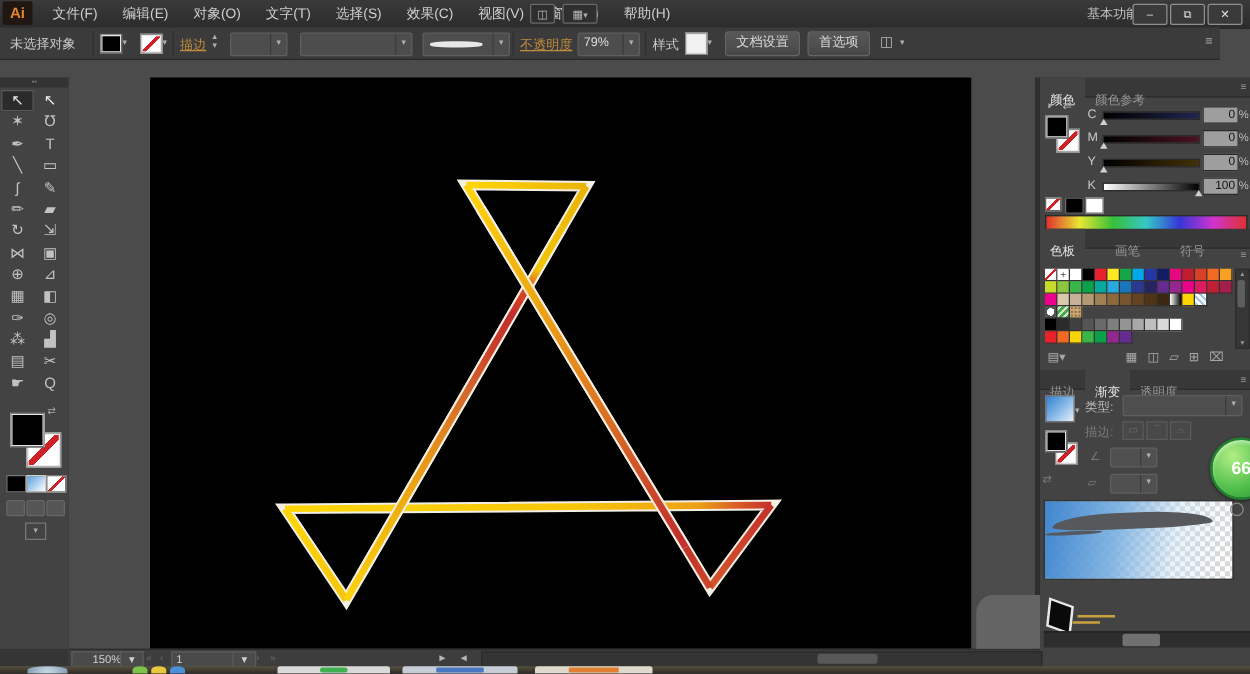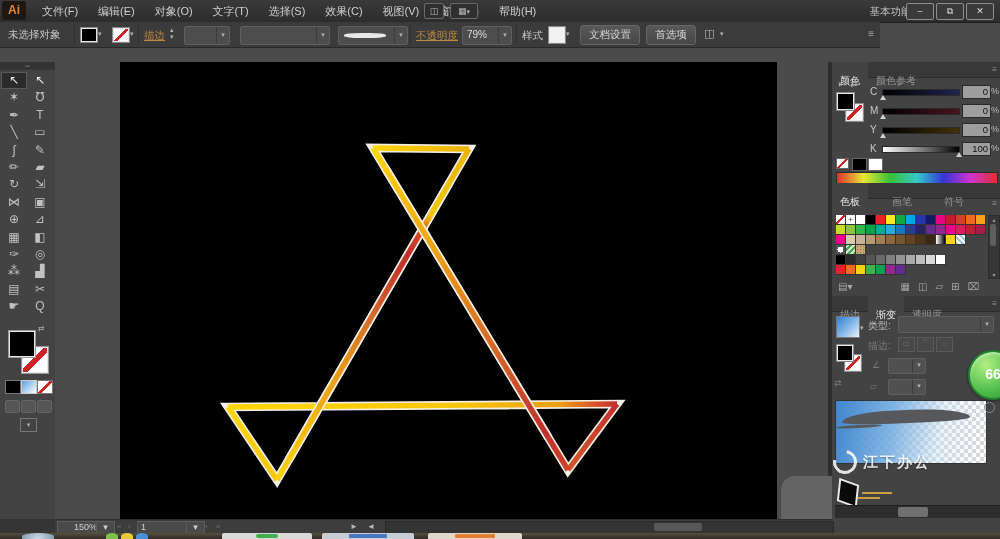--- a/index.html
+++ b/index.html
@@ -12,21 +12,21 @@
   #ai-logo{left:2px;top:1px;width:24px;height:19px;background:#201713;color:#e8862c;font-weight:bold;
            font-size:12px;text-align:center;line-height:19px;border-radius:2px;}
   #menubar{left:32px;top:0;height:22px;display:flex;}
   .menu-item{padding:0 10px;line-height:22px;font-size:11px;color:#cfcfcf;cursor:default;}
   .tb-box{top:3px;height:14px;border:1px solid #6a6a6a;background:#2f2f2f;color:#b5b5b5;
           font-size:9px;text-align:center;line-height:14px;border-radius:2px;}
   #workspace-btn{right:82px;top:0;height:22px;line-height:22px;font-size:10.5px;color:#c0c0c0;}
   .winbtn{top:3px;width:26px;height:15px;border:1px solid #8f8f8f;border-radius:2px;background:#3a3a3a;
           color:#ddd;font-size:9px;text-align:center;line-height:14px;}
   
-  #controlbar{left:0;top:22px;width:880px;height:25px;background:#3b3b3b;border-bottom:1px solid #282828;}
+  #controlbar{left:0;top:22px;width:976px;height:25px;background:#3b3b3b;border-bottom:1px solid #282828;}
   .vsep{top:3px;width:1px;height:19px;background:#2e2e2e;}
   .amber{color:#bf8a3d;text-decoration:underline;font-size:10.5px;}
   .cb-label{font-size:10.5px;color:#c9c9c9;}
   .dd{background:#4d4d4d;border:1px solid #5f5f5f;border-radius:2px;}
   .dd .caret-box{position:absolute;right:0;top:0;bottom:0;width:12px;border-left:1px solid #3c3c3c;
         color:#b0b0b0;font-size:7px;text-align:center;line-height:15px;}
   .swatch{border:1px solid #8a8a8a;box-shadow:inset 0 0 0 1px #e8e8e8;}
   .none-slash{background:#fff;background-image:linear-gradient(135deg,transparent 44%,#cc2228 44%,#cc2228 58%,transparent 58%);}
   .mini-caret{font-size:7px;color:#b0b0b0;}
   .cbtn{height:18px;background:linear-gradient(#585858,#474747);border:1px solid #666;border-radius:3px;
@@ -451,24 +451,20 @@
         <div class="caret-box" style="line-height:12px;">▾</div>
       </div>
   </div>
 
   <div id="badge" class="abs">66</div>
   <div id="preview" class="abs">
     <div id="swoosh" class="abs"></div>
     <div id="swoosh2" class="abs"></div>
   </div>
   <div id="gear" class="abs"></div>
-  <div id="watermark" class="abs">
-    <div id="wm-arc"></div>
-    <span id="wm-text">江下办公</span>
-  </div>
   <div id="flag" class="abs"></div>
   <div class="amber-dash" style="left:862px;top:492px;width:30px;"></div>
   <div class="amber-dash" style="left:858px;top:497px;width:22px;"></div>
   <div id="pslider" class="abs">
     <div id="pslider-thumb" class="abs"></div>
   </div>
 
   <div id="status-corner" class="abs"></div>
   <div id="statusbar" class="abs">
     <div class="sb-box abs" style="left:2px;top:1px;width:36px;text-align:right;">150%</div>

